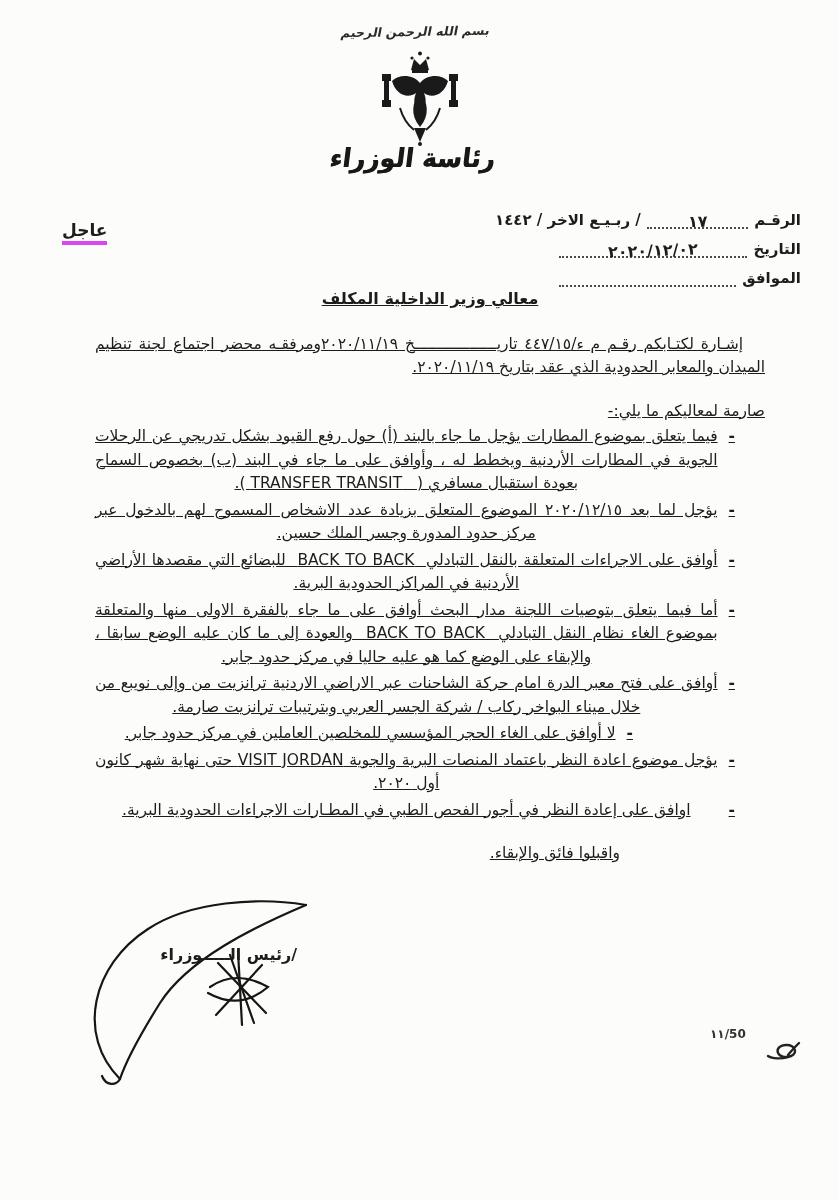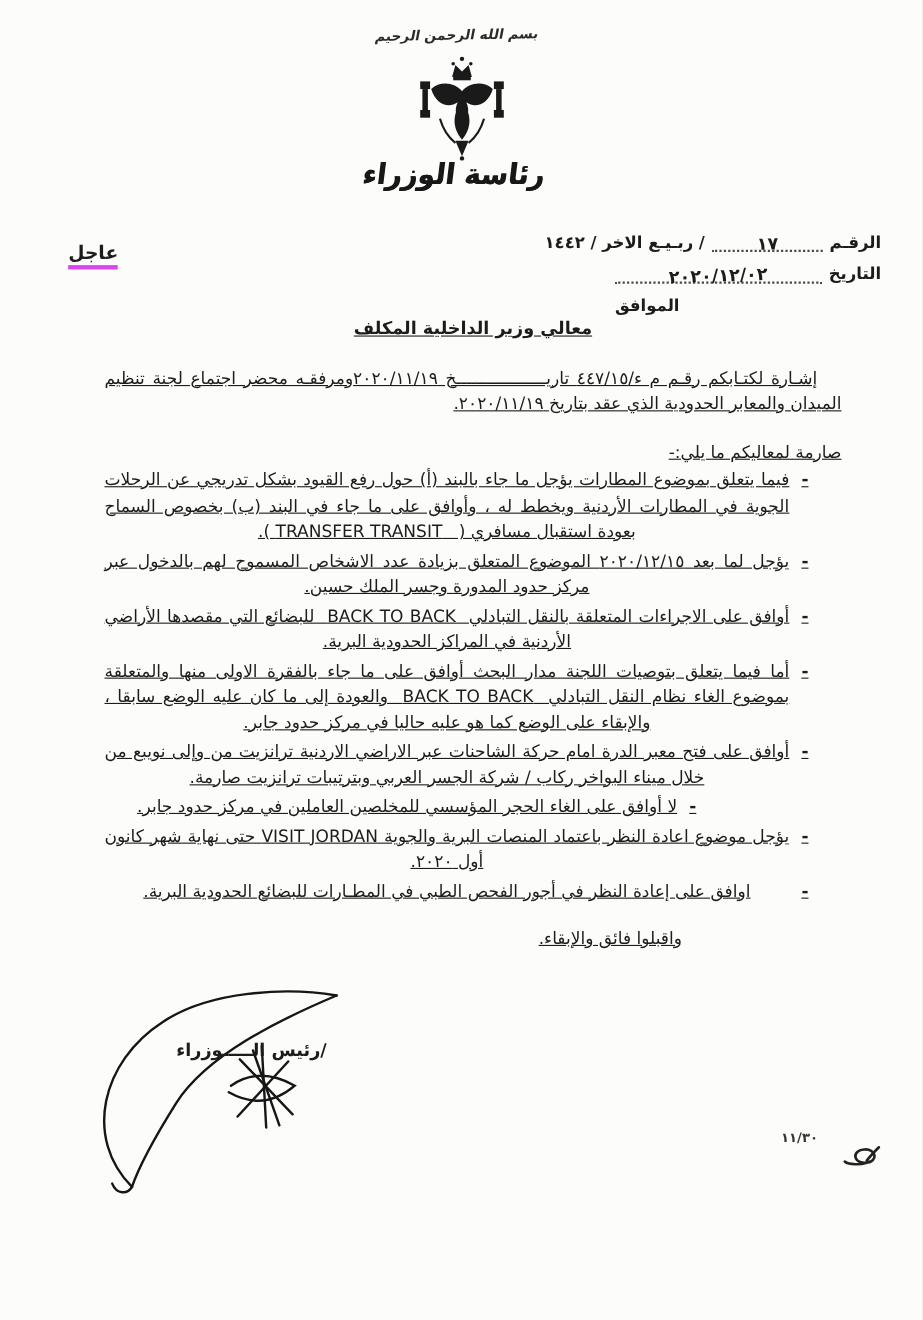--- a/index.html
+++ b/index.html
@@ -43,21 +43,21 @@
     flex:1;border-bottom:2px dotted #4a4a4a;
     text-align:center;line-height:14px;min-height:14px;
   }
   .handwritten{
     display:inline-block;font-weight:700;font-size:16px;
     transform:rotate(-2deg) translateY(2px);
     letter-spacing:1px;direction:ltr;
   }
   .row-raqam{top:211px;width:306px;}
   .row-tarikh{top:240px;width:242px;}
-  .row-muwafiq{top:269px;width:242px;flex-direction:column;}
+  .row-muwafiq{top:269px;width:242px;}
   
   .urgent{
     position:absolute;top:220px;left:62px;
     font-size:17px;font-weight:700;
     border-bottom:4px solid #d946ef;padding-bottom:1px;
   }
   
   .letter-body{
     position:absolute;top:287px;left:95px;right:74px;
     direction:rtl;font-size:15.5px;line-height:23.5px;text-decoration:underline;
@@ -170,41 +170,41 @@
       <li class="indented">
         <span class="marker">-</span>
         <span class="btxt">لا أوافق على الغاء الحجر المؤسسي للمخلصين العاملين في مركز حدود جابر.</span>
       </li>
       <li>
         <span class="marker">-</span>
         <span class="btxt">يؤجل موضوع اعادة النظر باعتماد المنصات البرية والجوية VISIT JORDAN حتى نهاية شهر كانون أول ٢٠٢٠.</span>
       </li>
       <li>
         <span class="marker">-</span>
-        <span class="btxt">اوافق على إعادة النظر في أجور الفحص الطبي في المطـارات للبضائع الحدودية البرية.</span>
+        <span class="btxt">اوافق على إعادة النظر في أجور الفحص الطبي في المطـارات الاجراءات الحدودية البرية.</span>
       </li>
     </ul>
     <p class="closing">واقبلوا فائق والإبقاء.</p>
   </div>
 
   <div class="sig">
     <svg viewBox="0 0 255 195" width="255" height="195" fill="none" stroke="#161616" stroke-width="2.2" stroke-linecap="round">
       <path d="M52,186 C8,142 24,72 80,36 C122,8 192,4 238,12"></path>
       <path d="M238,12 C186,34 120,66 92,110 C72,142 58,168 52,186"></path>
       <path d="M52,186 C48,193 38,193 34,183"></path>
       <path d="M150,70 L198,120"></path>
       <path d="M194,72 L148,122"></path>
       <path d="M162,62 L186,130"></path>
       <path d="M142,94 Q168,76 200,94 Q172,118 140,100"></path>
       <path d="M170,58 L174,132"></path>
     </svg>
     <span class="sig-title">/رئيس الـــــوزراء</span>
   </div>
 
-  <div class="page-ref">١١/٣٠</div>
+  <div class="page-ref">١١/50</div>
 
   <div class="hand-mark">
     <svg width="42" height="30" viewBox="0 0 42 30" fill="none" stroke="#222" stroke-width="2.4" stroke-linecap="round">
       <path d="M30,16 a8,6 0 1,1 -4,-11 a8,6 0 0,1 2,12 C22,19 12,19 8,16"></path>
       <path d="M28,15 C32,10 36,6 39,3"></path>
     </svg>
   </div>
 
 </div>
 

